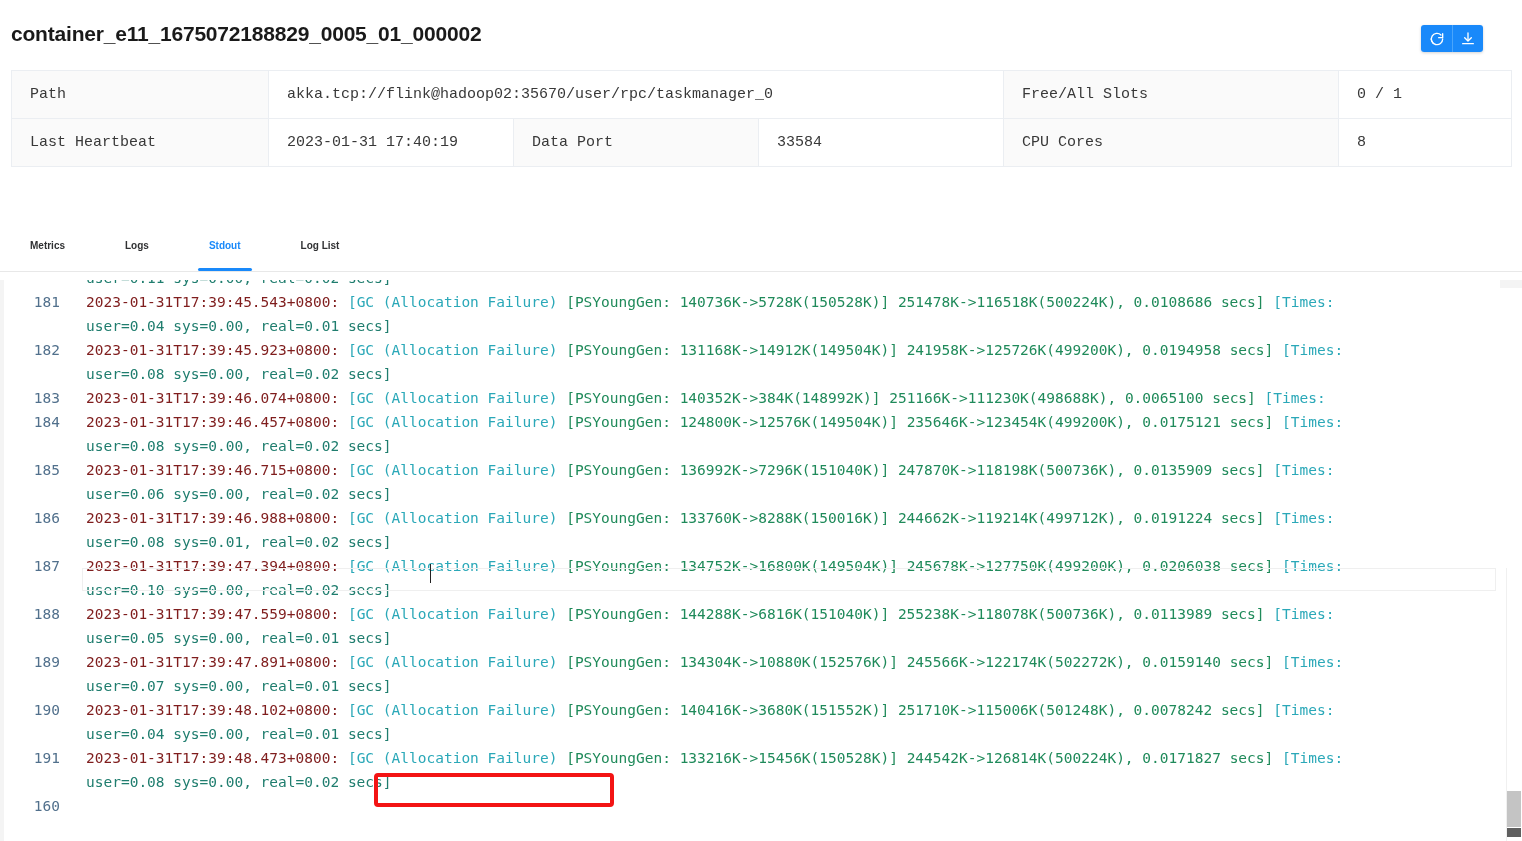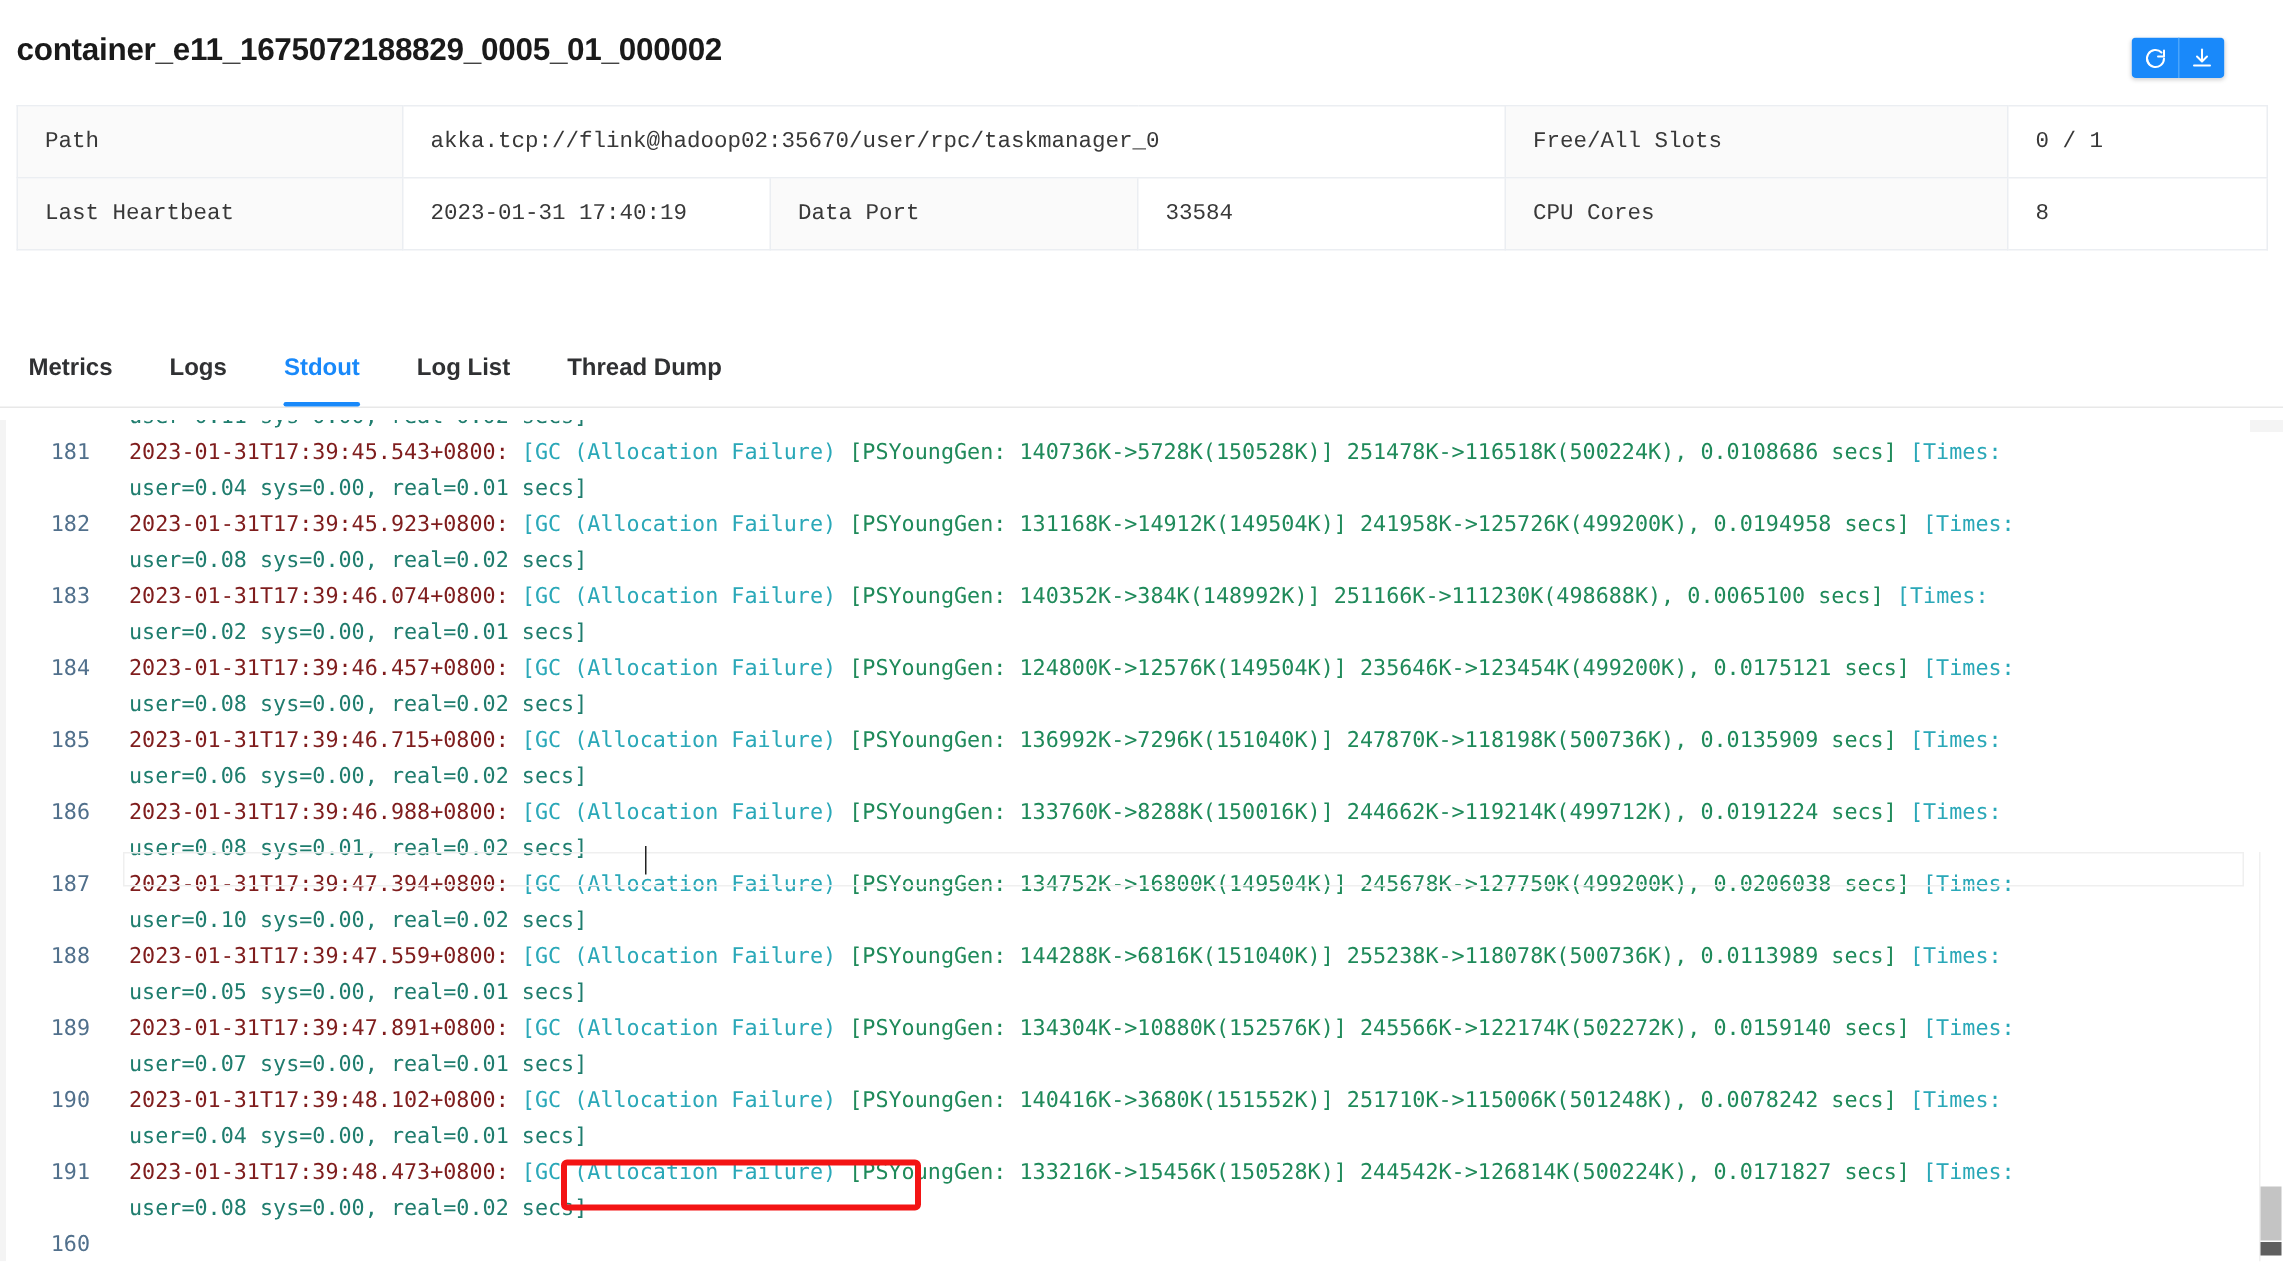--- a/index.html
+++ b/index.html
@@ -53,23 +53,23 @@
     left: 0; top: 224px;
     width: 1522px; height: 48px;
     border-bottom: 1px solid #e8e8e8;
     background: #fff;
   }
   .tab {
     position: relative;
     float: left;
     height: 47px;
     line-height: 44px;
-    font-size: 16px;
+    font-size: 10px;
     color: #303133;
-    padding: 0 19px;
+    padding: 0 30px;
     cursor: pointer;
     font-weight: bold;
     white-space: nowrap;
   }
   .tab.active { color: #1989fa; }
   .tab.active::after {
     content: "";
     position: absolute;
     left: 19px; right: 19px;
     bottom: 0;
@@ -235,36 +235,34 @@
       </tr>
 
     </tbody>
   </table>
 
   <div class="tabs">
     <div class="tab">Metrics</div>
     <div class="tab">Logs</div>
     <div class="tab active">Stdout</div>
     <div class="tab">Log List</div>
-    <div class="tab">Thread Dump</div>
   </div>
 
   <div class="log-panel">
     <div class="log-topstrip"></div>
     <div class="log-leftbar"></div>
 
     <div class="log-scroller">
       <div class="code" id="code-body">
           <div class="row clip-top"><span class="ln"></span><span class="codetext" style="position: relative; top: -14px;"><span class="c-plain">user=0.11 sys=0.00, real=0.02 secs]</span></span></div>
           <div class="row"><span class="ln">181</span><span class="codetext"><span class="c-date">2023-01-31T17:39:45.543+0800: </span><span class="c-brk">[GC (Allocation Failure) </span><span class="c-num">[PSYoungGen: 140736K-&gt;5728K(150528K)] </span><span class="c-num">251478K-&gt;116518K(500224K), </span><span class="c-num">0.0108686 secs] </span><span class="c-times">[Times:</span></span></div>
           <div class="row"><span class="ln"></span><span class="codetext"><span class="c-plain">user=0.04 sys=0.00, real=0.01 secs]</span></span></div>
           <div class="row"><span class="ln">182</span><span class="codetext"><span class="c-date">2023-01-31T17:39:45.923+0800: </span><span class="c-brk">[GC (Allocation Failure) </span><span class="c-num">[PSYoungGen: 131168K-&gt;14912K(149504K)] </span><span class="c-num">241958K-&gt;125726K(499200K), </span><span class="c-num">0.0194958 secs] </span><span class="c-times">[Times:</span></span></div>
           <div class="row"><span class="ln"></span><span class="codetext"><span class="c-plain">user=0.08 sys=0.00, real=0.02 secs]</span></span></div>
           <div class="row"><span class="ln">183</span><span class="codetext"><span class="c-date">2023-01-31T17:39:46.074+0800: </span><span class="c-brk">[GC (Allocation Failure) </span><span class="c-num">[PSYoungGen: 140352K-&gt;384K(148992K)] </span><span class="c-num">251166K-&gt;111230K(498688K), </span><span class="c-num">0.0065100 secs] </span><span class="c-times">[Times:</span></span></div>
-          <div class="row"><span class="ln"></span><span class="codetext"><span class="c-plain">user=0.02 sys=0.00, real=0.01 secs]</span></span></div>
           <div class="row"><span class="ln">184</span><span class="codetext"><span class="c-date">2023-01-31T17:39:46.457+0800: </span><span class="c-brk">[GC (Allocation Failure) </span><span class="c-num">[PSYoungGen: 124800K-&gt;12576K(149504K)] </span><span class="c-num">235646K-&gt;123454K(499200K), </span><span class="c-num">0.0175121 secs] </span><span class="c-times">[Times:</span></span></div>
           <div class="row"><span class="ln"></span><span class="codetext"><span class="c-plain">user=0.08 sys=0.00, real=0.02 secs]</span></span></div>
           <div class="row"><span class="ln">185</span><span class="codetext"><span class="c-date">2023-01-31T17:39:46.715+0800: </span><span class="c-brk">[GC (Allocation Failure) </span><span class="c-num">[PSYoungGen: 136992K-&gt;7296K(151040K)] </span><span class="c-num">247870K-&gt;118198K(500736K), </span><span class="c-num">0.0135909 secs] </span><span class="c-times">[Times:</span></span></div>
           <div class="row"><span class="ln"></span><span class="codetext"><span class="c-plain">user=0.06 sys=0.00, real=0.02 secs]</span></span></div>
           <div class="row"><span class="ln">186</span><span class="codetext"><span class="c-date">2023-01-31T17:39:46.988+0800: </span><span class="c-brk">[GC (Allocation Failure) </span><span class="c-num">[PSYoungGen: 133760K-&gt;8288K(150016K)] </span><span class="c-num">244662K-&gt;119214K(499712K), </span><span class="c-num">0.0191224 secs] </span><span class="c-times">[Times:</span></span></div>
           <div class="row"><span class="ln"></span><span class="codetext"><span class="c-plain">user=0.08 sys=0.01, real=0.02 secs]</span></span></div>
           <div class="row"><span class="ln">187</span><span class="codetext"><span class="c-date">2023-01-31T17:39:47.394+0800: </span><span class="c-brk">[GC (Allocation Failure) </span><span class="c-num">[PSYoungGen: 134752K-&gt;16800K(149504K)] </span><span class="c-num">245678K-&gt;127750K(499200K), </span><span class="c-num">0.0206038 secs] </span><span class="c-times">[Times:</span></span></div>
           <div class="row"><span class="ln"></span><span class="codetext"><span class="c-plain">user=0.10 sys=0.00, real=0.02 secs]</span></span></div>
           <div class="row"><span class="ln">188</span><span class="codetext"><span class="c-date">2023-01-31T17:39:47.559+0800: </span><span class="c-brk">[GC (Allocation Failure) </span><span class="c-num">[PSYoungGen: 144288K-&gt;6816K(151040K)] </span><span class="c-num">255238K-&gt;118078K(500736K), </span><span class="c-num">0.0113989 secs] </span><span class="c-times">[Times:</span></span></div>
           <div class="row"><span class="ln"></span><span class="codetext"><span class="c-plain">user=0.05 sys=0.00, real=0.01 secs]</span></span></div>

